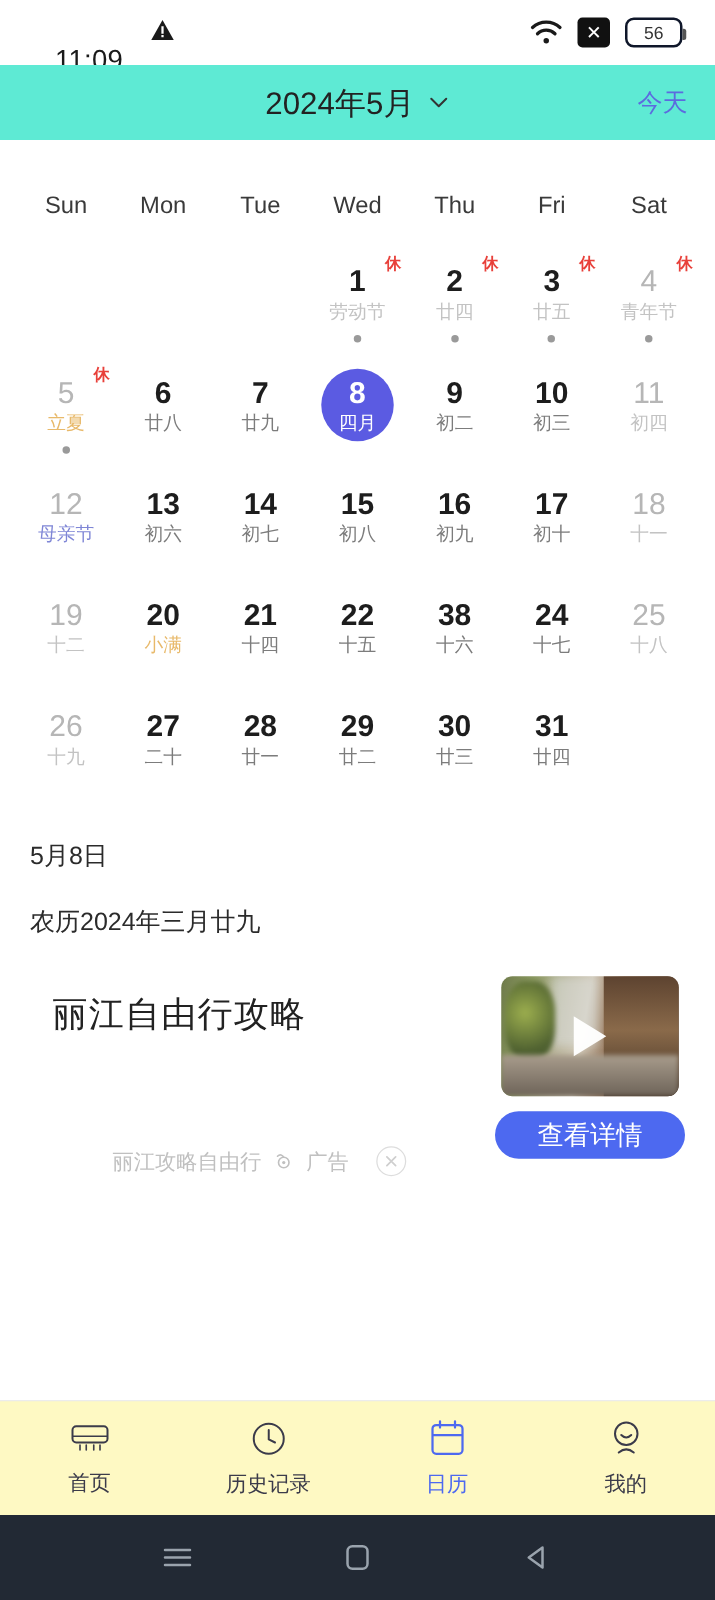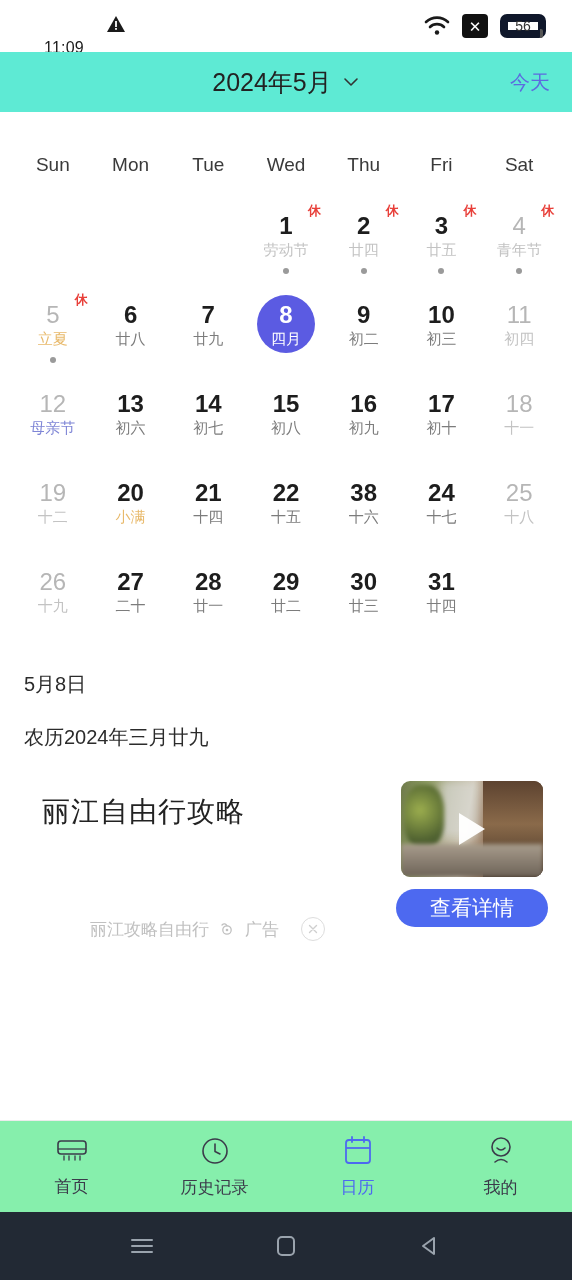--- a/index.html
+++ b/index.html
@@ -12,30 +12,30 @@
   }
   .phone { width:572px; height:1280px; display:flex; flex-direction:column; background:#ffffff; }
 
   
   .statusbar {
     height:52px; flex:0 0 52px;
     display:flex; align-items:center; justify-content:space-between;
     padding:0 26px 0 44px; background:#ffffff;
   }
   .sb-left { display:flex; align-items:center; gap:22px; }
-  .sb-time { font-size:16px; color:#1a1a1a; letter-spacing:0.2px;margin-top:43px; }
+  .sb-time { font-size:22px; color:#1a1a1a; letter-spacing:0.2px;margin-top:43px; }
   .sb-right { display:flex; align-items:center; gap:12px; }
   .warn-tri svg, .wifi-ic svg { display:block; }
   .nosim {
     width:26px;height:24px;border-radius:4px;background:#111;
     display:flex;align-items:center;justify-content:center;
     color:#fff;font-size:15px;font-weight:bold;line-height:1;
   }
   .batt {
-    width:46px;height:24px;border:8px solid #0f172a;border-radius:7px;
+    width:46px;height:24px;border:2px solid #0f172a;border-radius:7px;
     display:flex;align-items:center;justify-content:center;position:relative;
   }
   .batt:after{content:"";position:absolute;right:-5px;top:7px;width:3px;height:9px;background:#555;border-radius:0 2px 2px 0;}
   .batt span{font-size:14px;color:#333;}
 
   
   .header {
     height:60px; flex:0 0 60px;
     display:flex; align-items:center; justify-content:center;
     position:relative; background:#5eead4;
@@ -114,21 +114,21 @@
     color:#fff;font-size:21px;
   }
 
   
   .spacer { flex:1 1 auto; background:#fff; }
 
   
   .tabbar {
     flex:0 0 92px; height:92px; border-top:1px solid #ececec;
     display:grid; grid-template-columns:repeat(4,1fr); align-items:center;
-    background:#86efac;
+    background:#fef9c3;
   }
   .tab { display:flex;flex-direction:column;align-items:center;gap:9px; }
   .tab .lbl { font-size:17px; color:#3b3b4a; }
   .tab.active .lbl { color:#4d69f0; }
   .tab svg { display:block; }
 
   
   .navbar {
     flex:0 0 68px; height:68px; background:#222934;
     display:flex; align-items:center; justify-content:space-around; padding:0 70px;

